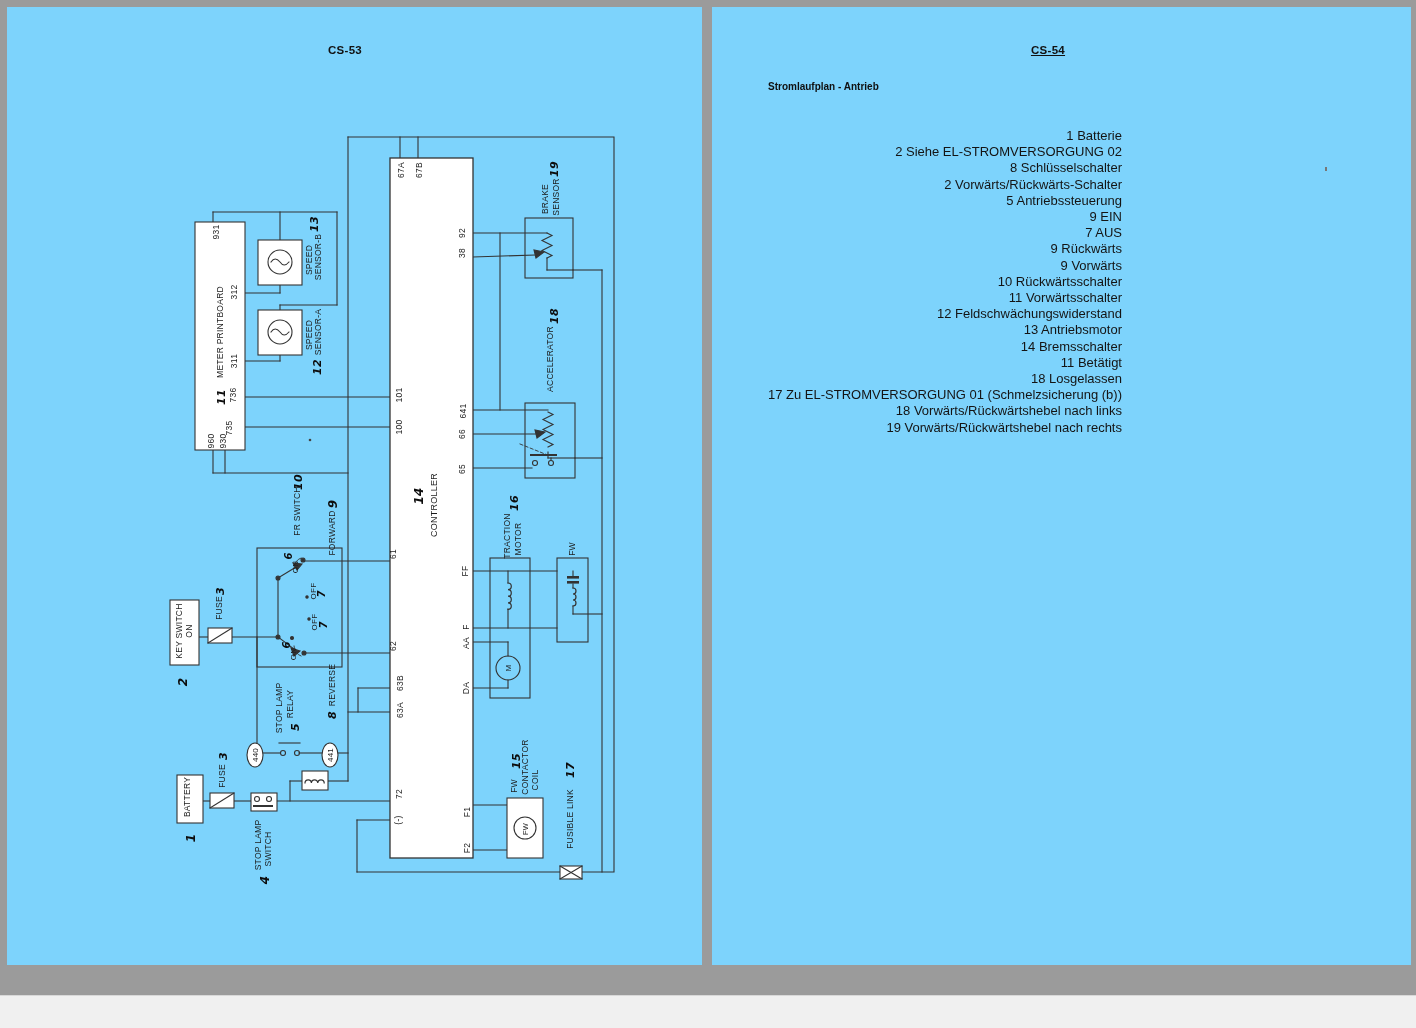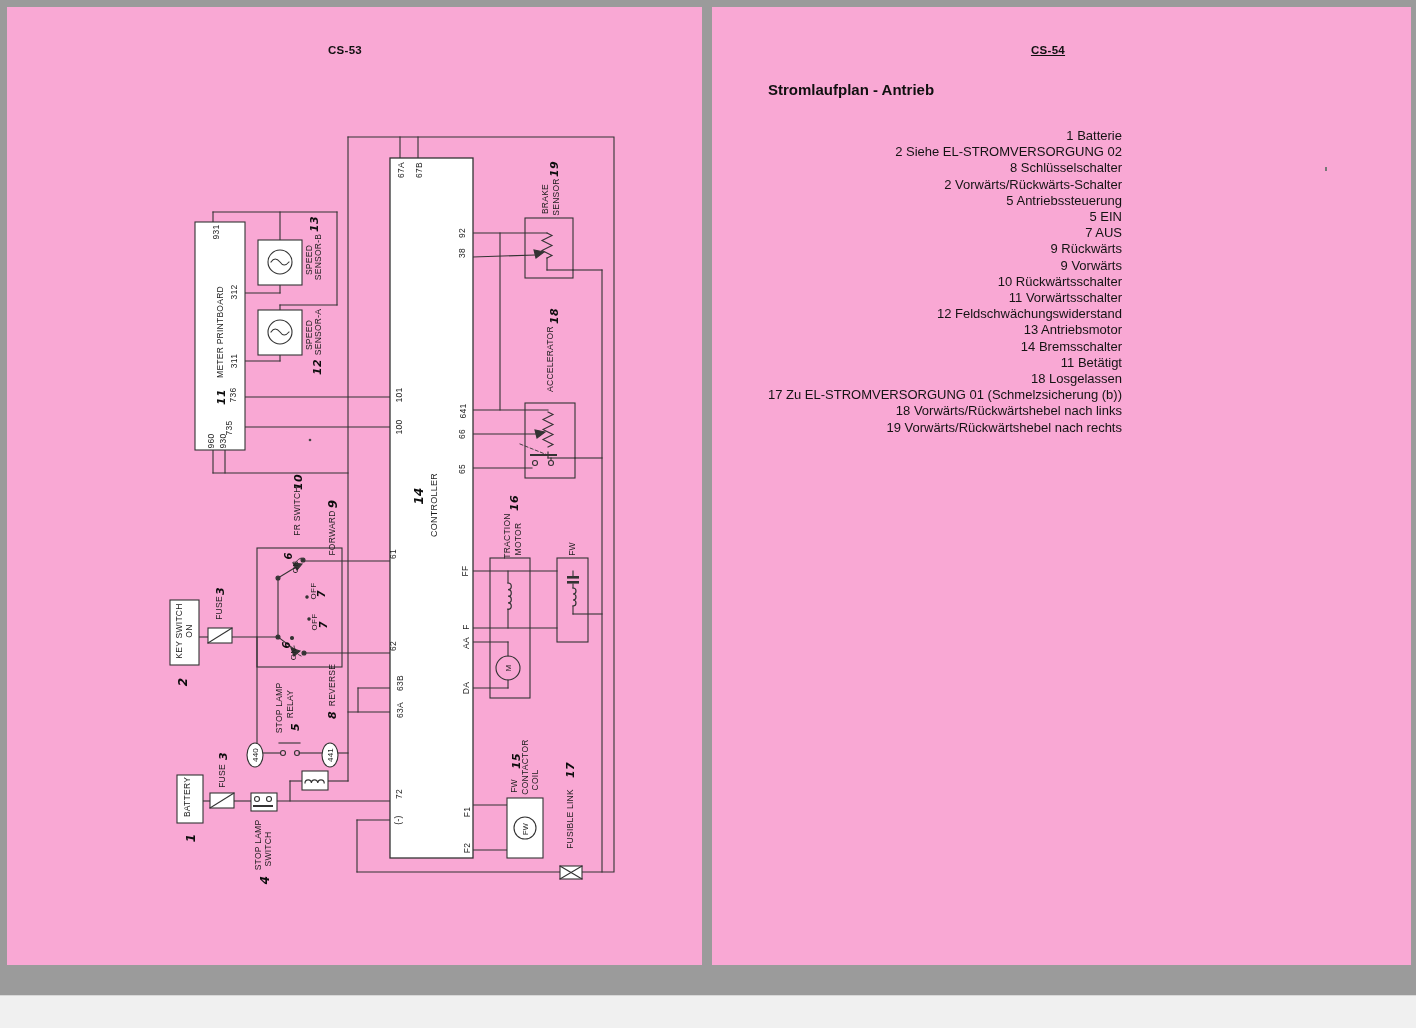--- a/index.html
+++ b/index.html
@@ -1,25 +1,25 @@
 <!DOCTYPE html>
 <html><head>
 <meta charset="utf-8">
 <style>
   html,body{margin:0;padding:0;}
   body{width:1416px;height:1028px;position:relative;overflow:hidden;
        background:#9b9b9b;font-family:"Liberation Sans",sans-serif;}
-  .page{position:absolute;background:#f9a8d4;top:7px;height:958px;}
+  .page{position:absolute;background:#7dd3fc;top:7px;height:958px;}
   #page-left{left:7px;width:695px;}
   #page-right{left:712px;width:699px;}
   .page-header{position:absolute;top:37px;font-size:11.5px;font-weight:bold;color:#111;
                letter-spacing:0.3px;transform:translateX(-50%);}
   #page-left .page-header{left:338px;}
   #page-right .page-header{left:336px;text-decoration:underline;}
-  .doc-title{position:absolute;left:56px;top:74px;font-size:15px;font-weight:bold;color:#101010;}
+  .doc-title{position:absolute;left:56px;top:74px;font-size:10px;font-weight:bold;color:#101010;}
   .legend{position:absolute;left:56px;top:121px;font-size:13px;color:#141414;line-height:16.2px;text-align:right;}
   .tiny-mark{position:absolute;left:613px;top:160px;width:2px;height:4px;background:#777;}
   svg text{font-family:"Liberation Sans",sans-serif;}
   .dlabel{text-anchor:middle;dominant-baseline:central;fill:#1b1b1b;letter-spacing:0.25px;}
   .hand{font-style:italic;font-weight:bold;font-family:"DejaVu Sans",sans-serif;fill:#0d0d0d;}
   
   #statusbar{position:absolute;left:0;top:995px;width:1416px;height:33px;background:#f0f0f0;
              border-top:1px solid #d8d8d8;}
 </style>
 </head>
@@ -292,21 +292,21 @@
 
 <div class="page" id="page-right">
   <div class="page-header">CS-54</div>
   <div class="doc-title">Stromlaufplan - Antrieb</div>
   <div class="legend">
       <div>1 Batterie</div>
       <div>2 Siehe EL-STROMVERSORGUNG 02</div>
       <div>8 Schlüsselschalter</div>
       <div>2 Vorwärts/Rückwärts-Schalter</div>
       <div>5 Antriebssteuerung</div>
-      <div>5 EIN</div>
+      <div>9 EIN</div>
       <div>7 AUS</div>
       <div>9 Rückwärts</div>
       <div>9 Vorwärts</div>
       <div>10 Rückwärtsschalter</div>
       <div>11 Vorwärtsschalter</div>
       <div>12 Feldschwächungswiderstand</div>
       <div>13 Antriebsmotor</div>
       <div>14 Bremsschalter</div>
       <div>11 Betätigt</div>
       <div>18 Losgelassen</div>

